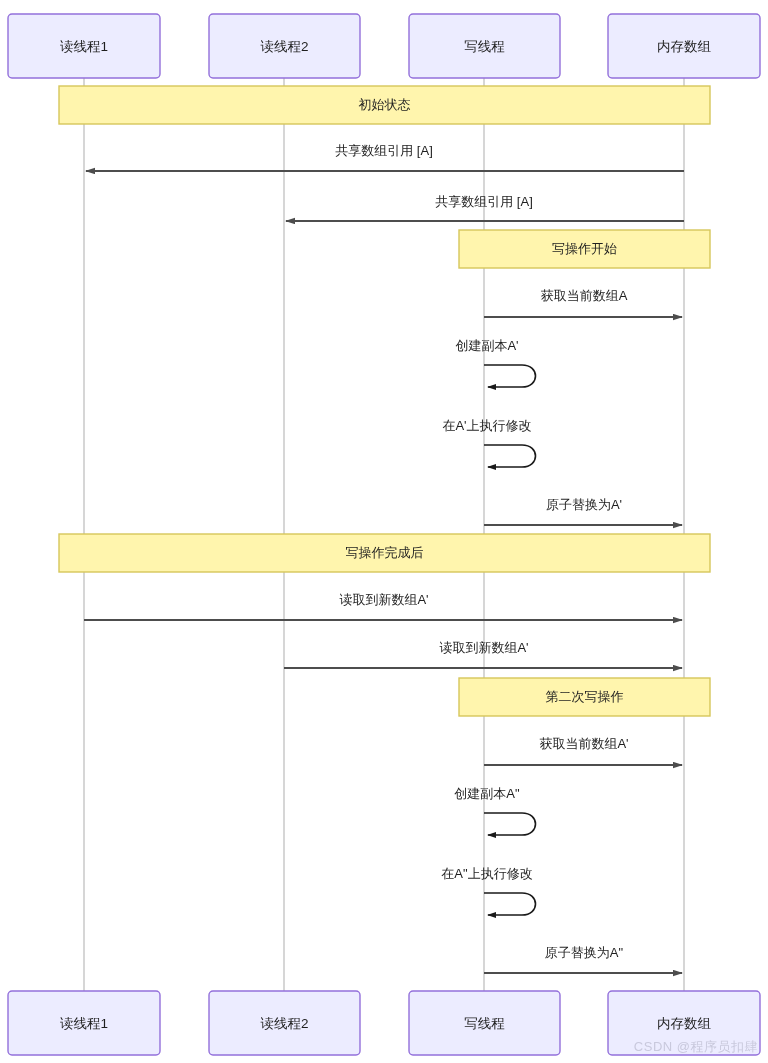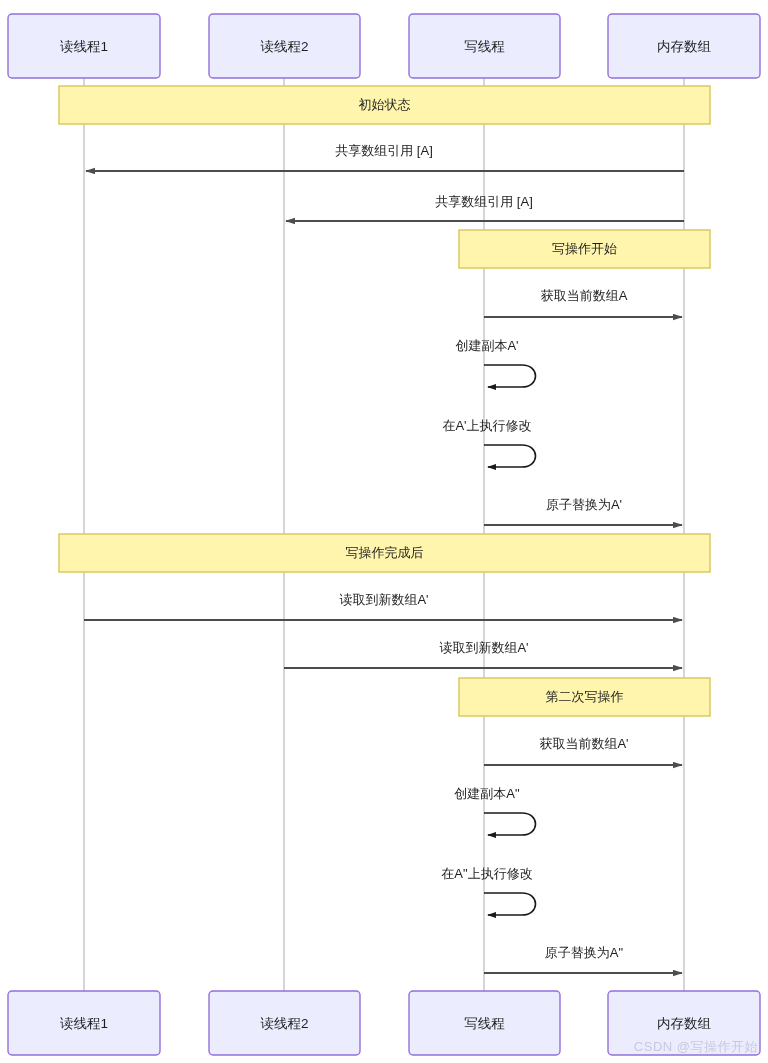--- a/index.html
+++ b/index.html
@@ -201,14 +201,14 @@
         <g>
           <rect x="409" y="991" width="151" height="64" rx="4" ry="4" class="actor-box"></rect>
           <text x="484.5" y="1024" class="actor-label">写线程</text>
         </g>
         <g>
           <rect x="608" y="991" width="152" height="64" rx="4" ry="4" class="actor-box"></rect>
           <text x="684" y="1024" class="actor-label">内存数组</text>
         </g>
       </g>
   </svg>
-  <div class="watermark">CSDN @写操作开始</div>
+  <div class="watermark">CSDN @程序员扣肆</div>
 </div>
 
 </body></html>

